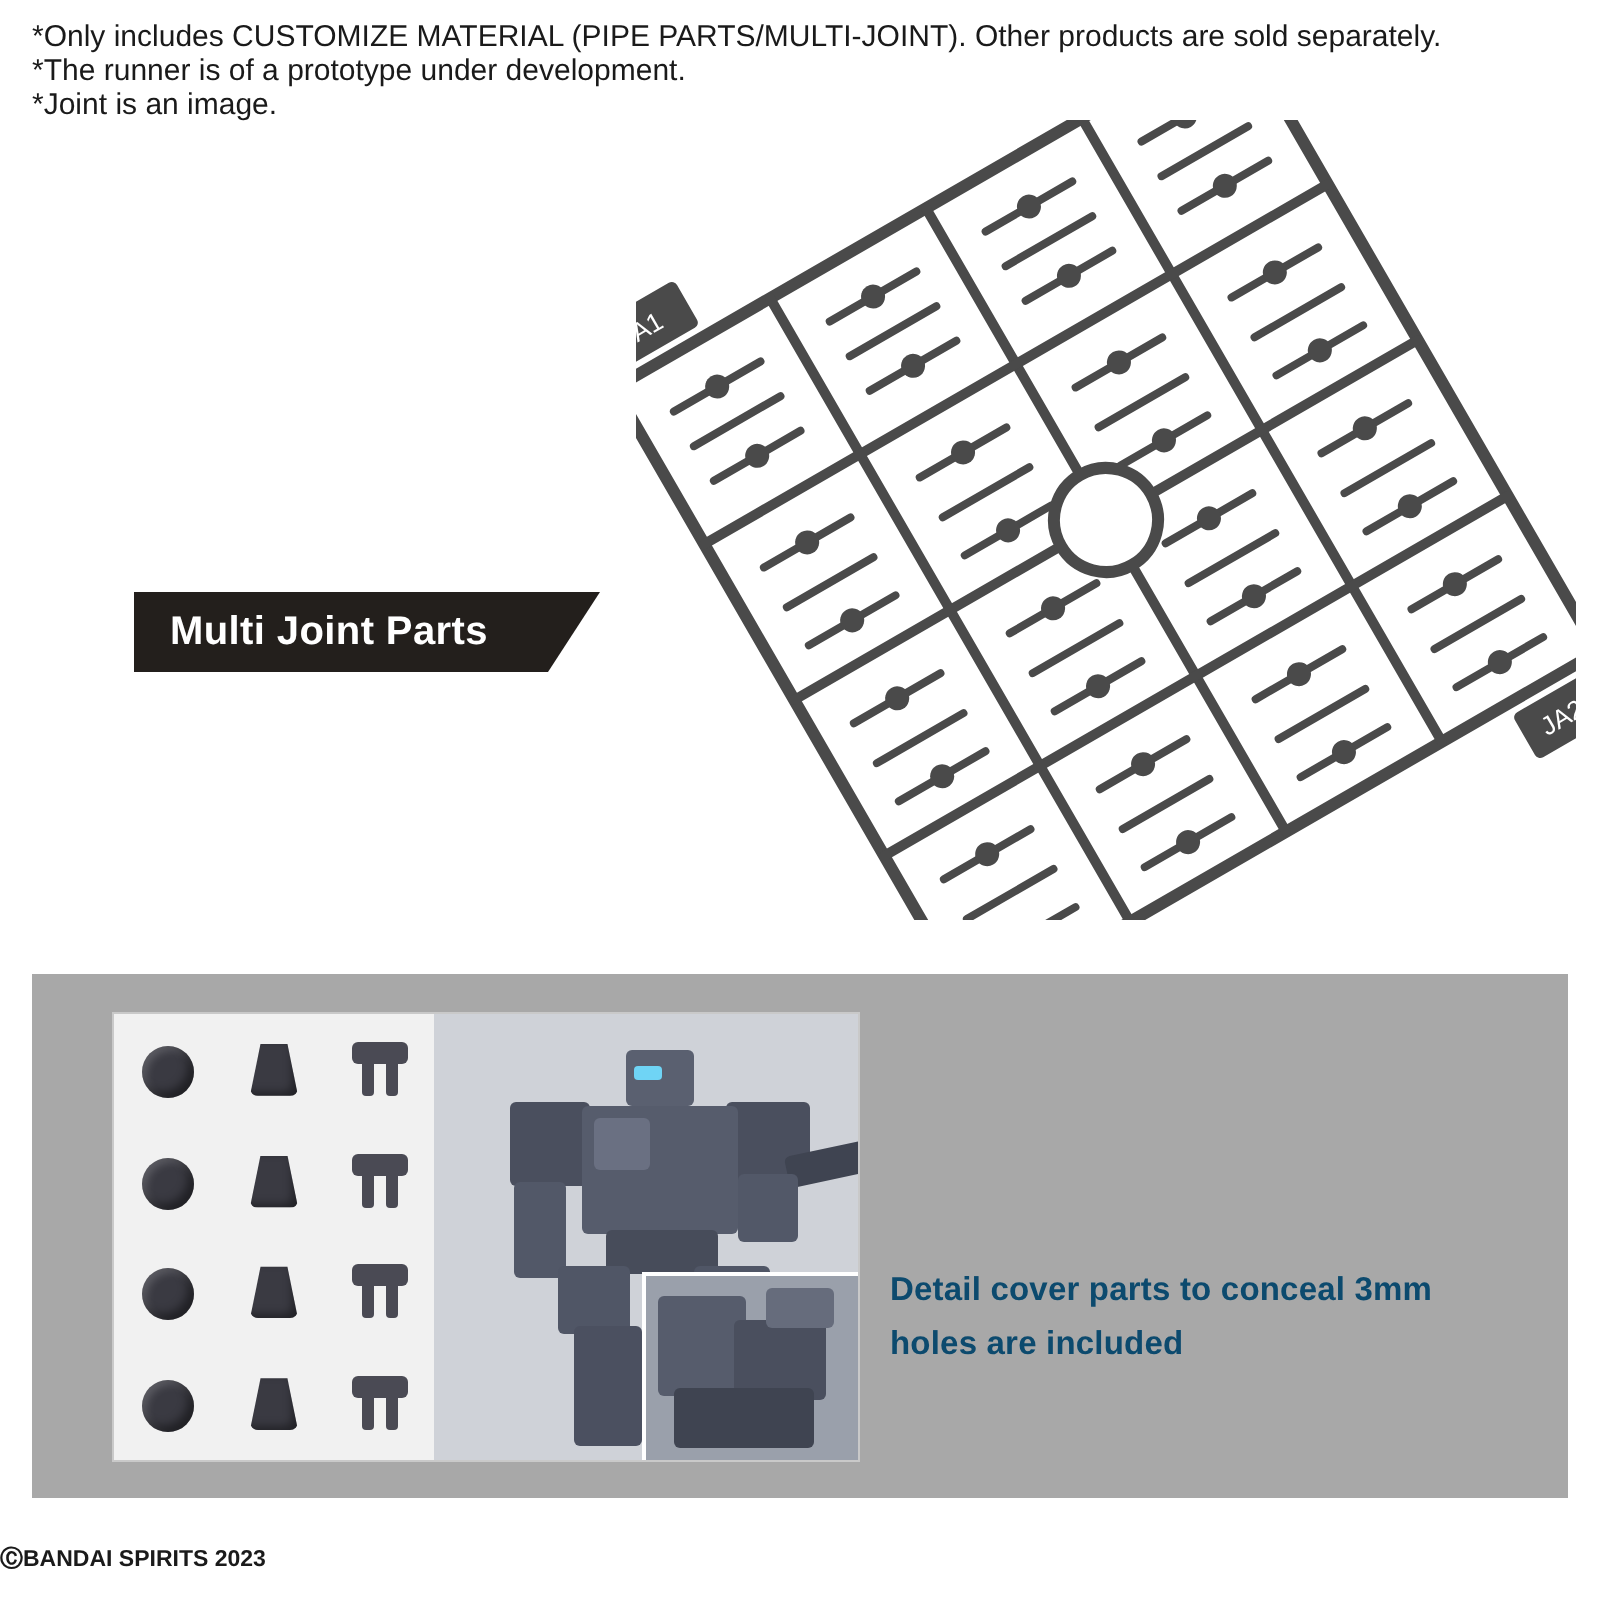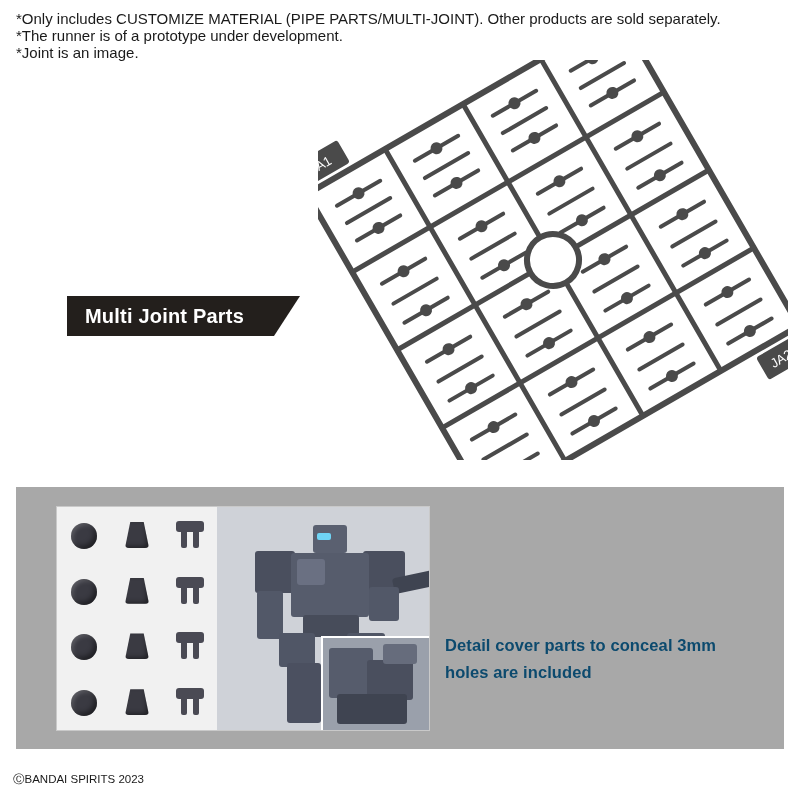--- a/index.html
+++ b/index.html
@@ -228,24 +228,25 @@
     left: 429px;
     top: 125px;
     width: 300px;
     color: #0c4a6e;
     margin-top: 20px;
   }
 
   
   .copyright {
     position: absolute;
-    left: 13px;
+    left: 0;
     top: 772px;
     font-size: 11.5px;
     color: #1a1a1a;
+    font-weight: bold;
   }
 </style>
 </head>
 <body>
 
 <div class="disclaimers">
   <div class="disclaimer-line">*Only includes CUSTOMIZE MATERIAL (PIPE PARTS/MULTI-JOINT). Other products are sold separately.</div>
   <div class="disclaimer-line">*The runner is of a prototype under development.</div>
   <div class="disclaimer-line">*Joint is an image.</div>
 </div>

